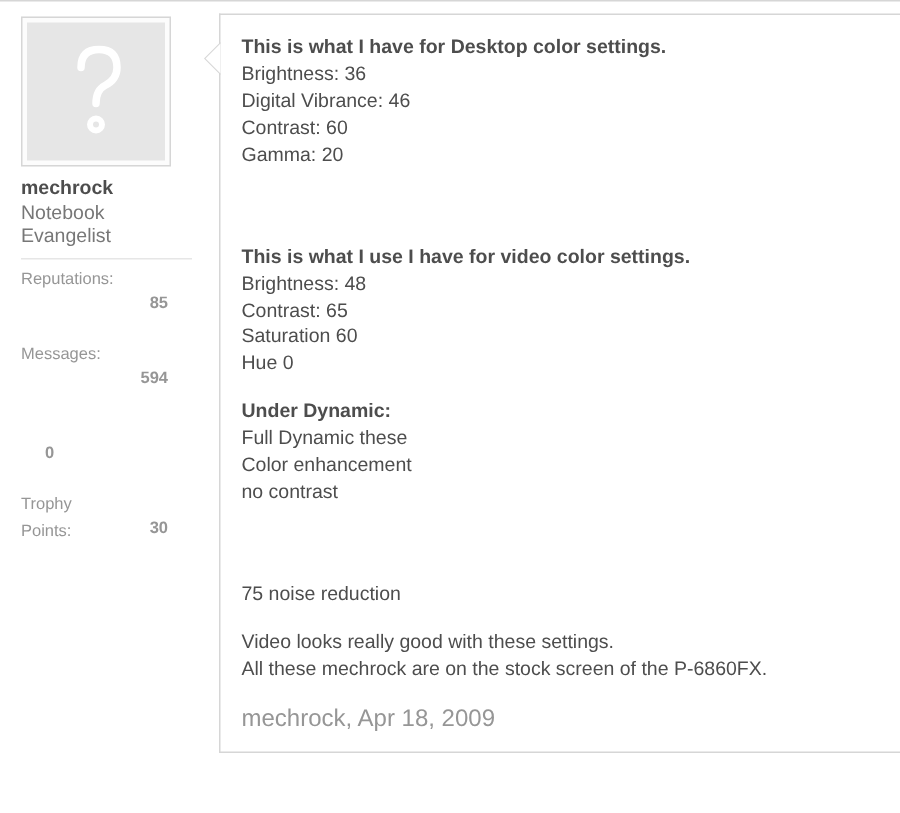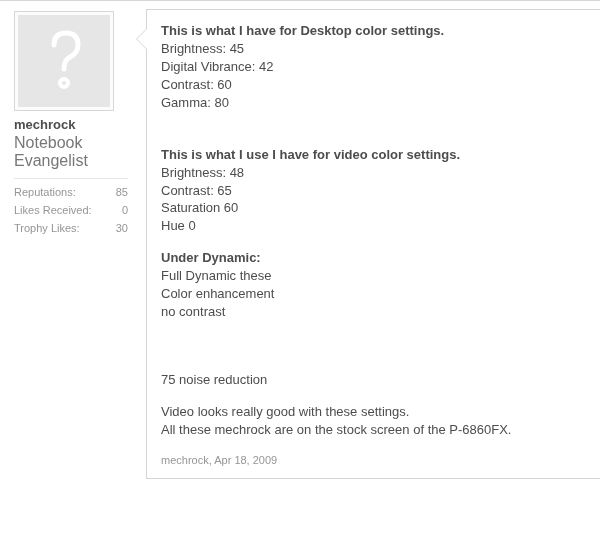--- a/index.html
+++ b/index.html
@@ -45,36 +45,36 @@
   .avatar-inner svg { width: 48px; height: 72px; }
   .username {
     font-weight: bold;
     color: #4d4d4d;
     font-size: 13px;
     margin-bottom: 2px;
     cursor: pointer;
   }
   .usertitle {
     color: #777;
-    font-size: 16px;
+    font-size: 13px;
     margin-bottom: 8px;
   }
   .stats {
     font-size: 11px;
     color: #969696;
     border-top: 1px solid #e6e6e6;
     padding-top: 4px;
   }
   .stat-row {
     display: flex;
     justify-content: space-between;
     line-height: 18px;
   }
   .stat-row dt { margin:0; }
-  .stat-row dd { margin:0; color:#969696; }
+  .stat-row dd { margin:16px; color:#969696;font-weight:bold; }
   .msgcol {
     flex: 1;
     border: 1px solid #d6d6d6;
     border-right: none;
     margin: 8px 0 8px 8px;
     padding: 12px 14px 10px 14px;
     position: relative;
     background: #fff;
   }
   .arrow {
@@ -90,24 +90,24 @@
     content: "";
     position: absolute;
     left: 1px; top: -10px;
     width: 0; height: 0;
     border-top: 10px solid transparent;
     border-bottom: 10px solid transparent;
     border-right: 10px solid #fff;
   }
   .msgbody { color: #4d4d4d; line-height: 1.38; }
   .msgbody b { font-weight: bold; }
-  .block { margin-bottom: 16px; }
+  .block { margin-bottom: 32px; }
   .block.tight { margin-bottom: 14px; }
   .sig {
-    font-size: 11px;
+    font-size: 16px;
     color: #969696;
     margin-top: 8px;
   }
   .sig .siguser { cursor: pointer; }
 </style>
 </head>
 <body>
 
 <div class="page">
   <div class="post">
@@ -122,40 +122,43 @@
         </div>
       </div>
       <div class="username">mechrock</div>
       <div class="usertitle">Notebook Evangelist</div>
       <div class="stats">
         <div class="stat-row">
           <dt>Reputations:</dt>
           <dd>85</dd>
         </div>
         <div class="stat-row">
-          <dt>Likes Received:</dt>
+          <dt>Messages:</dt>
+          <dd>594</dd>
+        </div>
+        <div class="stat-row">
           <dd>0</dd>
         </div>
         <div class="stat-row">
-          <dt>Trophy Likes:</dt>
+          <dt>Trophy Points:</dt>
           <dd>30</dd>
         </div>
       </div>
     </div>
 
     <div class="msgcol">
       <div class="arrow"></div>
       <div class="msgbody">
 
         <div class="block">
           <b>This is what I have for Desktop color settings.</b><br>
-          <span>Brightness: 45</span><br>
-          <span>Digital Vibrance: 42</span><br>
+          <span>Brightness: 36</span><br>
+          <span>Digital Vibrance: 46</span><br>
           <span>Contrast: 60</span><br>
-          <span>Gamma: 80</span>
+          <span>Gamma: 20</span>
         </div>
 
         <br>
 
         <div class="block tight">
           <b>This is what I use I have for video color settings.</b><br>
           <span>Brightness: 48</span><br>
           <span>Contrast: 65</span><br>
           <span>Saturation 60</span><br>
           <span>Hue 0</span>

